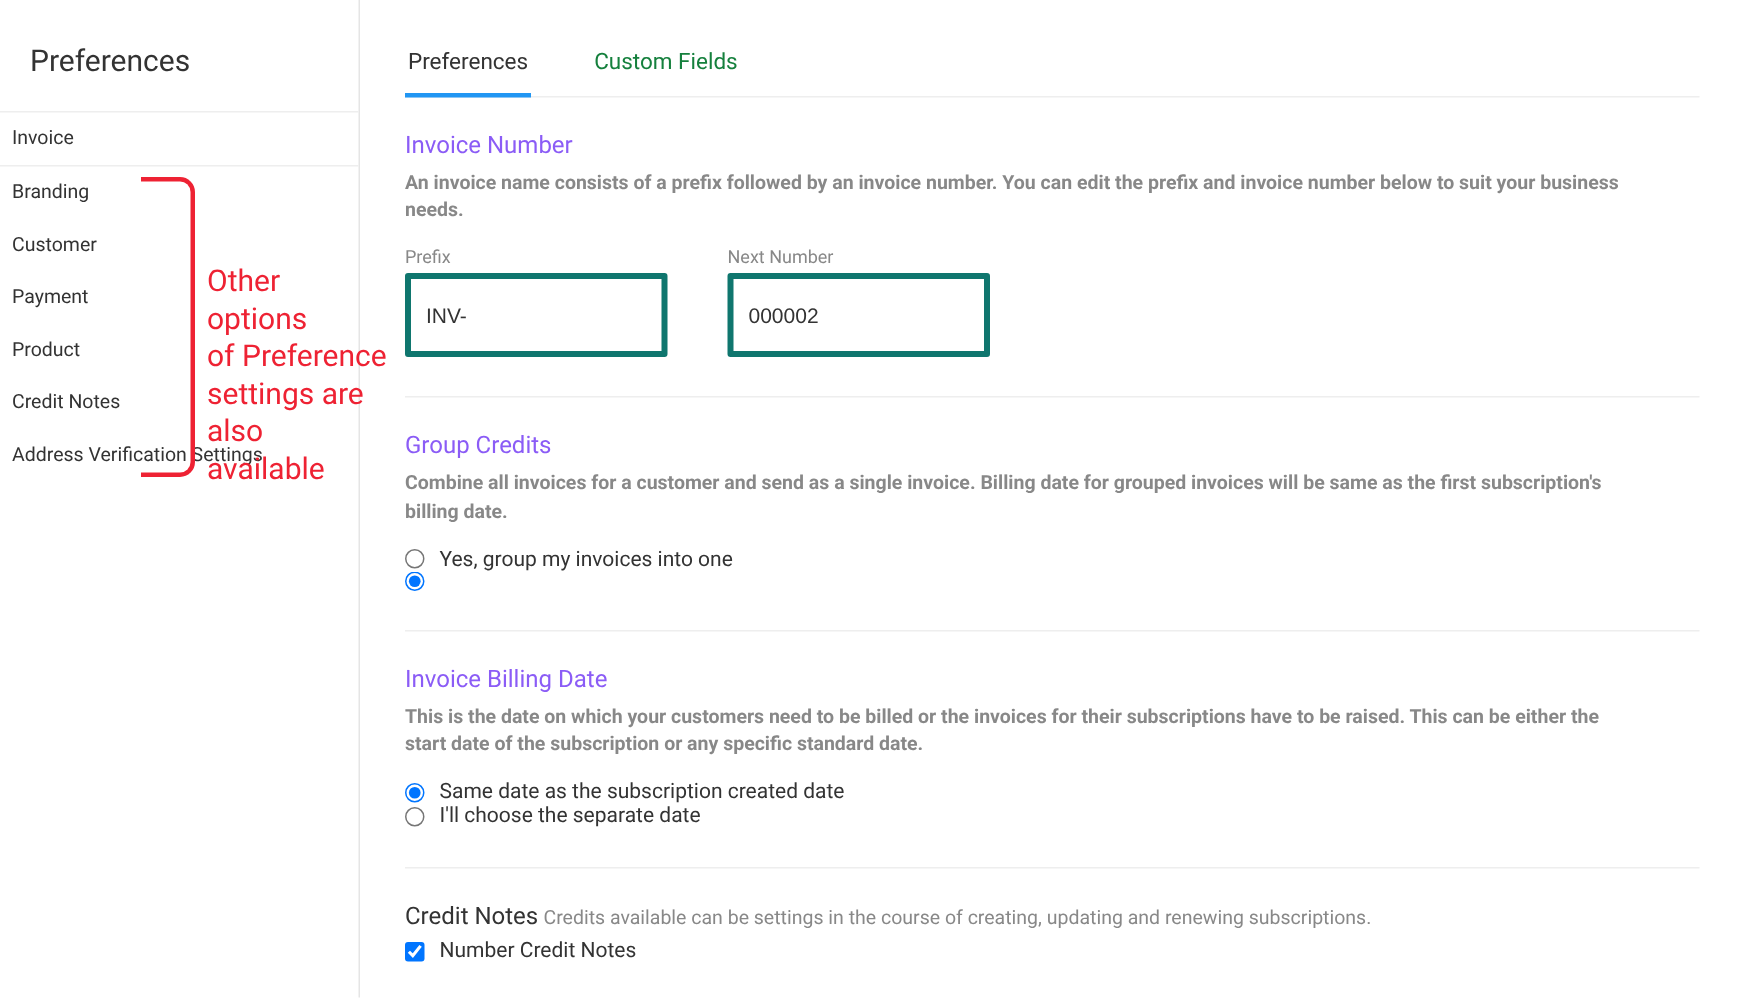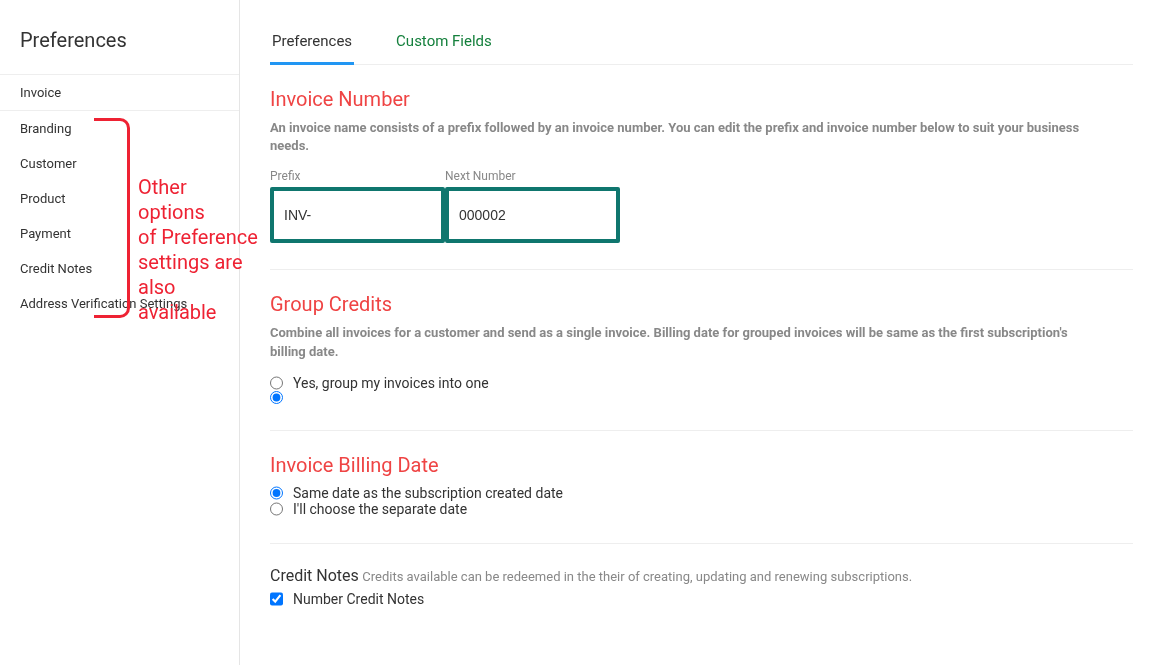--- a/index.html
+++ b/index.html
@@ -28,21 +28,21 @@
     color: #333;
     padding: 28px 20px 22px 20px;
   }
   .nav-list {
     list-style: none;
     border-top: 1px solid #eee;
   }
   .nav-item {
     font-size: 13px;
     color: #333;
-    padding: 10px 20px;
+    padding: 10px 8px;
     cursor: pointer;
   }
   .nav-item.active {
     border-bottom: 1px solid #eee;
   }
   
   .annotation-bracket {
     position: absolute;
     left: 94px;
     top: 118px;
@@ -92,52 +92,54 @@
     border-bottom-color: #2196f3;
   }
   .tab.link { color: #15803d; }
 
   .section {
     padding: 22px 0 26px 0;
     border-bottom: 1px solid #eee;
   }
   .section:last-child { border-bottom: none; }
   .section-title {
-    font-size: 20px;
-    color: #ef4444;
+    font-size: 16px;
+    color: #8b5cf6;
     font-weight: 400;
     margin-bottom: 8px;
   }
   .section-desc {
     font-size: 13px;
     color: #888;
     line-height: 1.4;
     margin-bottom: 14px;
     max-width: 820px;
     font-weight: bold;
   }
   .row {
     display: flex;
+    gap: 40px;
   }
   .field label {
     display: block;
     font-size: 12px;
     color: #888;
     margin-bottom: 4px;
   }
   .field input[type="text"] {
     border: 4px solid #0f766e;
     border-radius: 2px;
     padding: 16px 10px;
     font-size: 14px;
     color: #333;
     width: 175px;
   }
   .radio-row, .check-row {
     display: flex;
+    align-items: center;
     gap: 10px;
     margin: 0 0;
     font-size: 14px;
     color: #333;
   }
   .radio-row input, .check-row input { margin: 0; }
   .inline-title {
     font-size: 16px;
     color: #333;
     font-weight: 400;
@@ -150,22 +152,22 @@
 </head>
 <body>
 
 <div class="app">
   <div class="sidebar">
     <h1 class="sidebar-title">Preferences</h1>
     <ul class="nav-list">
       <li class="nav-item active">Invoice</li>
       <li class="nav-item">Branding</li>
       <li class="nav-item">Customer</li>
+      <li class="nav-item">Payment</li>
       <li class="nav-item">Product</li>
-      <li class="nav-item">Payment</li>
       <li class="nav-item">Credit Notes</li>
       <li class="nav-item">Address Verification Settings</li>
     </ul>
     <div class="annotation-bracket"></div>
     <div class="annotation-text">Other options
 of Preference
 settings are
 also available</div>
   </div>
 
@@ -197,34 +199,35 @@
         <input type="radio" name="group" style="">
         <span>Yes, group my invoices into one</span>
       </label>
       <label class="radio-row">
         <input type="radio" name="group" checked="" style="">
       </label>
     </div>
 
     <div class="section">
       <div class="section-title">Invoice Billing Date</div>
+      <div class="section-desc">This is the date on which your customers need to be billed or the invoices for their subscriptions have to be raised. This can be either the start date of the subscription or any specific standard date.</div>
       <label class="radio-row">
         <input type="radio" name="billdate" checked="" style="">
         <span>Same date as the subscription created date</span>
       </label>
       <label class="radio-row">
         <input type="radio" name="billdate" style="">
         <span>I'll choose the separate date</span>
       </label>
     </div>
 
     <div class="section">
       <div style="margin-bottom:6px;">
         <span class="inline-title">Credit Notes</span>
-        <span class="inline-desc">Credits available can be redeemed in the their of creating, updating and renewing subscriptions.</span>
+        <span class="inline-desc">Credits available can be settings in the course of creating, updating and renewing subscriptions.</span>
       </div>
       <label class="check-row">
         <input type="checkbox" checked="" style="">
         <span>Number Credit Notes</span>
       </label>
     </div>
 
   </div>
 </div>
 

